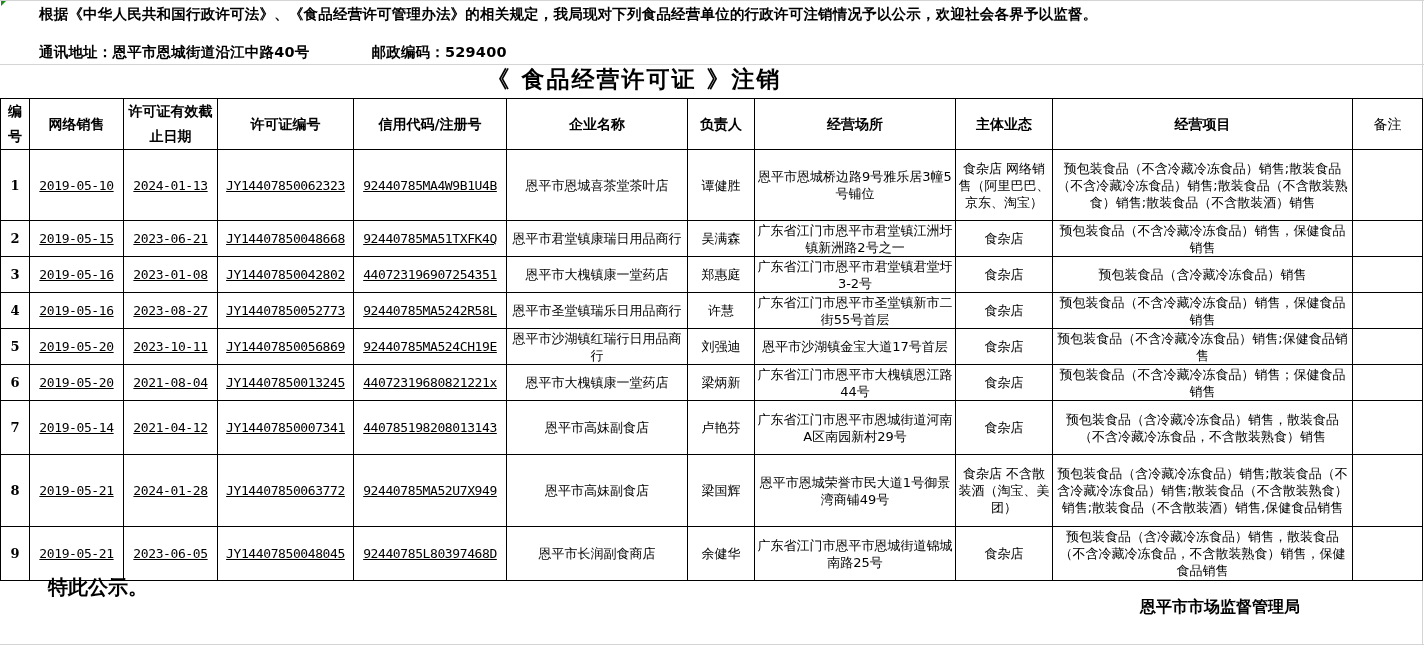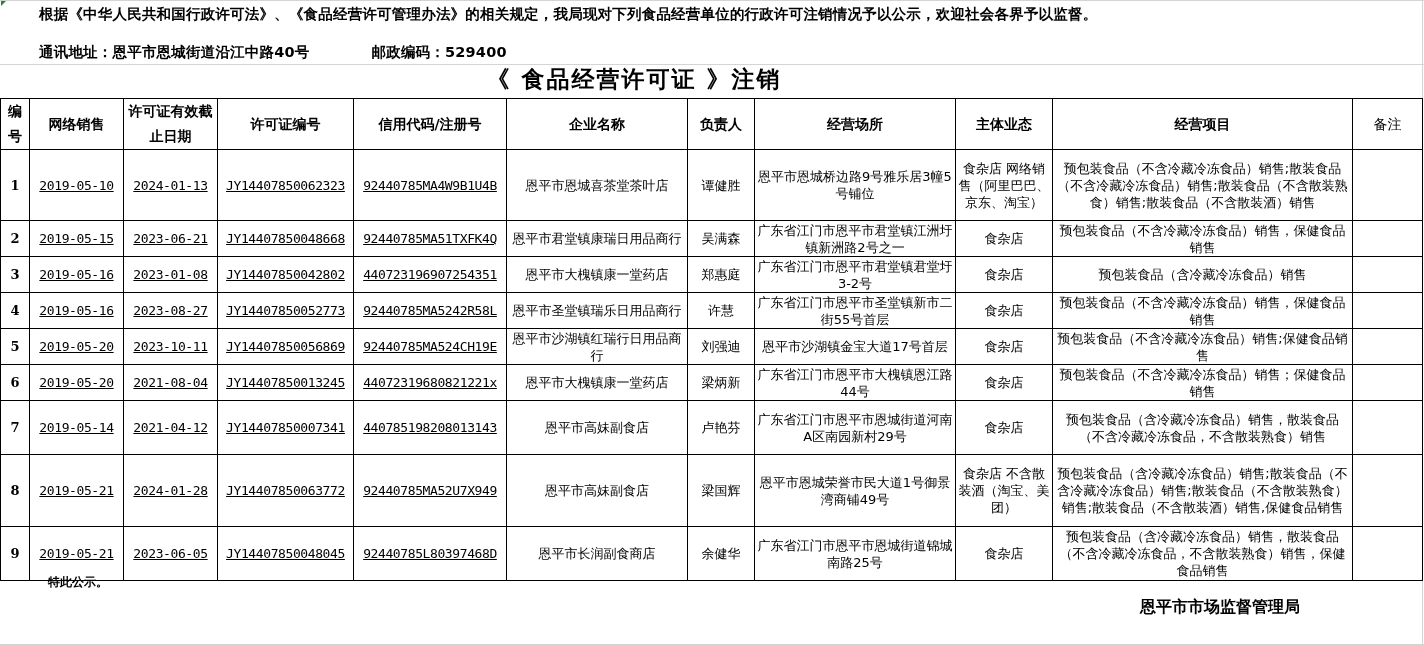--- a/index.html
+++ b/index.html
@@ -13,21 +13,21 @@
   .title { position:absolute; left:0; top:64px; width:1268px; text-align:center; font-size:23px; font-weight:bold; letter-spacing:2px; }
   table.grid { position:absolute; left:0; top:98px; border-collapse:collapse; table-layout:fixed; }
   table.grid td, table.grid th { border:1.4px solid #000; padding:0 2px; text-align:center; vertical-align:middle; overflow:hidden; }
   table.grid th { font-size:14px; font-weight:bold; line-height:25px; height:38px; }
   table.grid td { font-size:13px; line-height:17px; }
   td.num { font-family:"DejaVu Serif", "Liberation Serif", serif; font-weight:bold; font-size:15px; }
   td.mono { font-family:"DejaVu Sans Mono", "Liberation Mono", monospace; font-size:12px; letter-spacing:-0.4px; white-space:nowrap;text-decoration:underline; }
   td.wrap { white-space:normal; word-break:break-all; }
   td.scope { text-align:center; }
   .corner { position:absolute; width:0; height:0; border-top:5px solid #1e8b1e; border-right:5px solid transparent; }
-  .footer-note { position:absolute; left:48px; top:574px; font-size:12px; font-weight:bold; }
+  .footer-note { position:absolute; left:48px; top:574px; font-size:20px; font-weight:bold; }
   .sign-org { position:absolute; left:1140px; top:597px; font-size:16px; font-weight:bold;font-family:Liberation Mono, monospace; }
   .sign-date { position:absolute; left:1170px; top:654px; font-size:16px; font-weight:normal;margin-top:10px; }
 </style>
 </head>
 <body>
 
 <div class="sheet">
 
   <div class="gridline-h" style="top:0px"></div>
   <div class="gridline-h" style="top:64px"></div>

